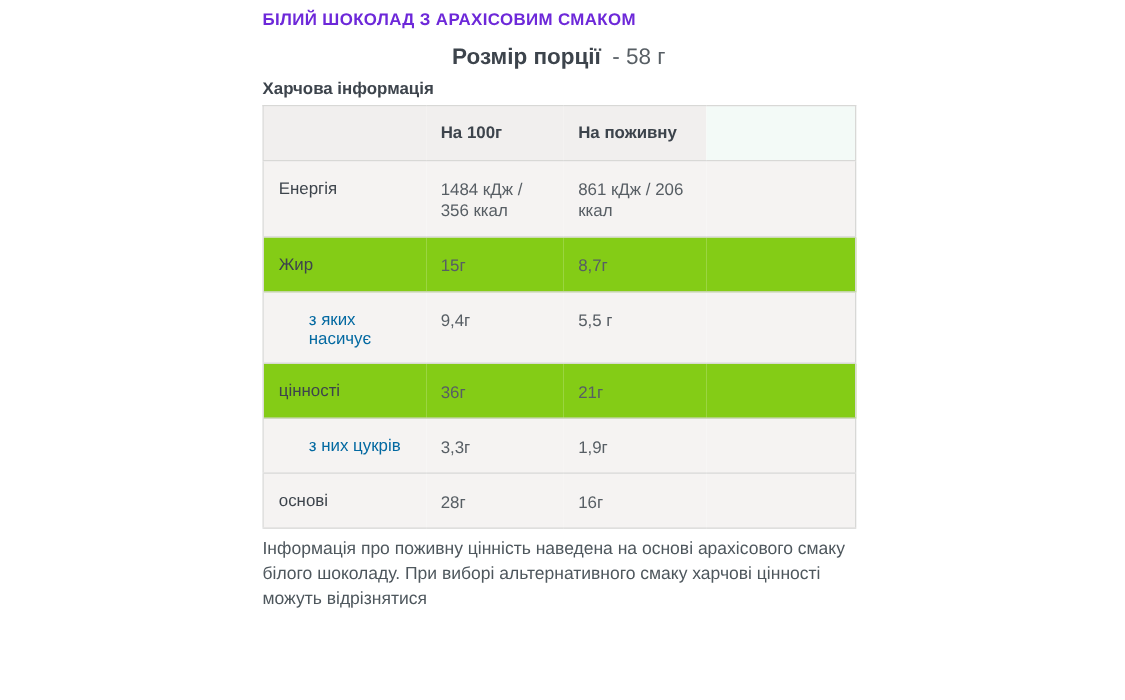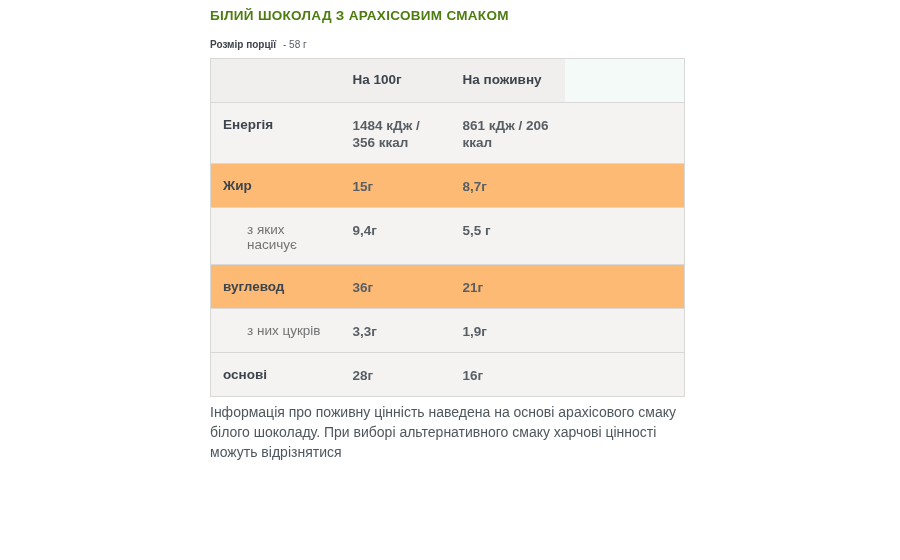--- a/index.html
+++ b/index.html
@@ -14,26 +14,27 @@
     left: 210px;
     top: 0;
     width: 474px;
   }
   .product-title {
     margin-top: 8px;
     font-size: 13.5px;
     line-height: 16px;
     font-weight: bold;
     letter-spacing: 0.3px;
-    color: #4d7c0f;
+    color: #6d28d9;
   }
   .meta-line {
-    font-size: 10px;
+    font-size: 18px;
     line-height: 16px;
     color: #575e64;
+    text-align: center;
   }
   .meta-line .meta-label {
     font-weight: bold;
     color: #3d444c;
     margin-right: 4px;
   }
   .meta-serving { margin-top: 13px; }
   .meta-container { margin-top: 10px; }
   .section-title {
     margin-top: 10px;
@@ -52,43 +53,43 @@
   }
   table.nutrition col.c1 { width: 130px; }
   table.nutrition col.c2 { width: 110px; }
   table.nutrition col.c3 { width: 114px; }
   table.nutrition col.c4 { width: 120px; }
   table.nutrition th, table.nutrition td {
     text-align: left;
     vertical-align: top;
     padding: 14px 8px 12px 12px;
     border-bottom: 1px solid #d8d8d6;
-    font-weight: bold;
+    font-weight: normal;
   }
   table.nutrition thead th {
     height: 44px;
     background: #f1efee;
     font-weight: bold;
     color: #3d444c;
     padding-top: 13px;
   }
   table.nutrition thead th.empty-end {
     background: #f3faf7;
   }
   table.nutrition tbody tr { height: 43px; }
   table.nutrition tbody tr.row-energy { height: 58px; }
   table.nutrition tbody tr.stripe td { background: #f5f3f2; }
-  table.nutrition tbody tr.plain td { background: #fdba74; }
+  table.nutrition tbody tr.plain td { background: #84cc16; }
   td.row-label {
     font-weight: bold;
     color: #3d444c;
   }
   tr.sub td.row-label {
     font-weight: normal;
-    color: #737373;
+    color: #0369a1;
     padding-left: 36px;
   }
   td.row-value {
     color: #575e64;
     line-height: 17px;
   }
   .footnote {
     margin-top: 5px;
     width: 474px;
     font-size: 14px;
@@ -102,20 +103,21 @@
 <div class="content">
 
   <div class="product-title">БІЛИЙ ШОКОЛАД З АРАХІСОВИМ СМАКОМ</div>
 
   <div class="meta-line meta-serving">
     <span class="meta-label">Розмір порції</span>
     <span>- 58 г</span>
   </div>
 
 
+  <div class="section-title">Харчова інформація</div>
 
   <table class="nutrition">
     <colgroup>
         <col class="c1">
         <col class="c2">
         <col class="c3">
         <col class="c4">
       </colgroup>
     <thead>
       <tr>
@@ -138,21 +140,21 @@
         <td class="row-value">8,7г</td>
         <td></td>
       </tr>
       <tr class="stripe sub">
         <td class="row-label">з яких насичує</td>
         <td class="row-value">9,4г</td>
         <td class="row-value">5,5 г</td>
         <td></td>
       </tr>
       <tr class="plain">
-        <td class="row-label">вуглевод</td>
+        <td class="row-label">цінності</td>
         <td class="row-value">36г</td>
         <td class="row-value">21г</td>
         <td></td>
       </tr>
       <tr class="stripe sub">
         <td class="row-label">з них цукрів</td>
         <td class="row-value">3,3г</td>
         <td class="row-value">1,9г</td>
         <td></td>
       </tr>

